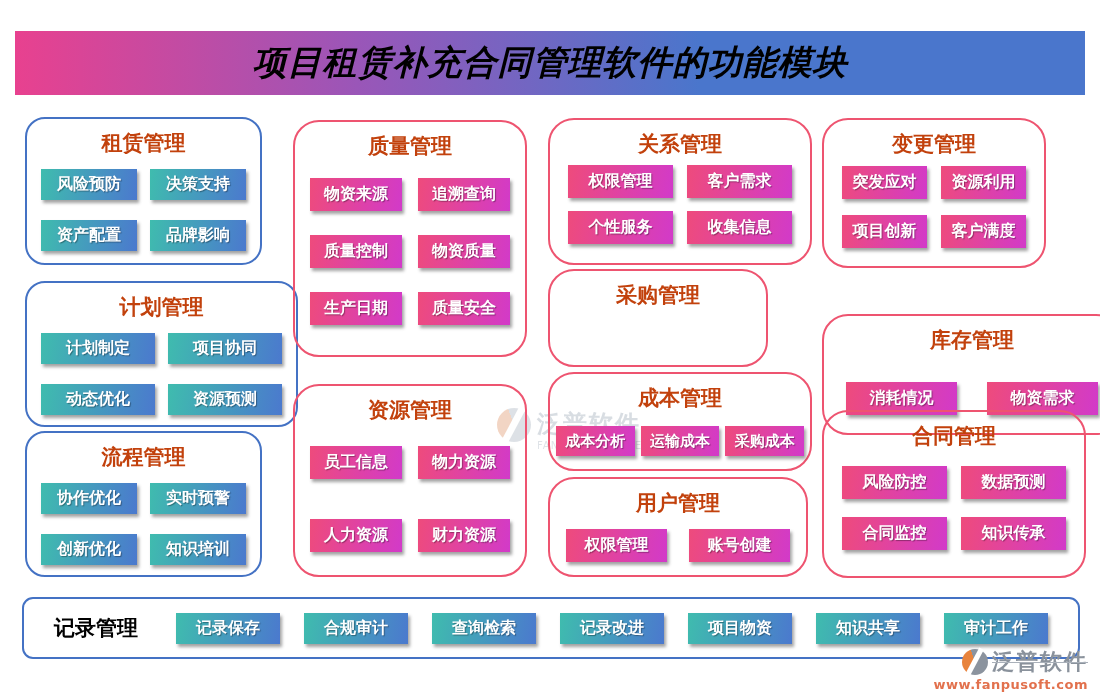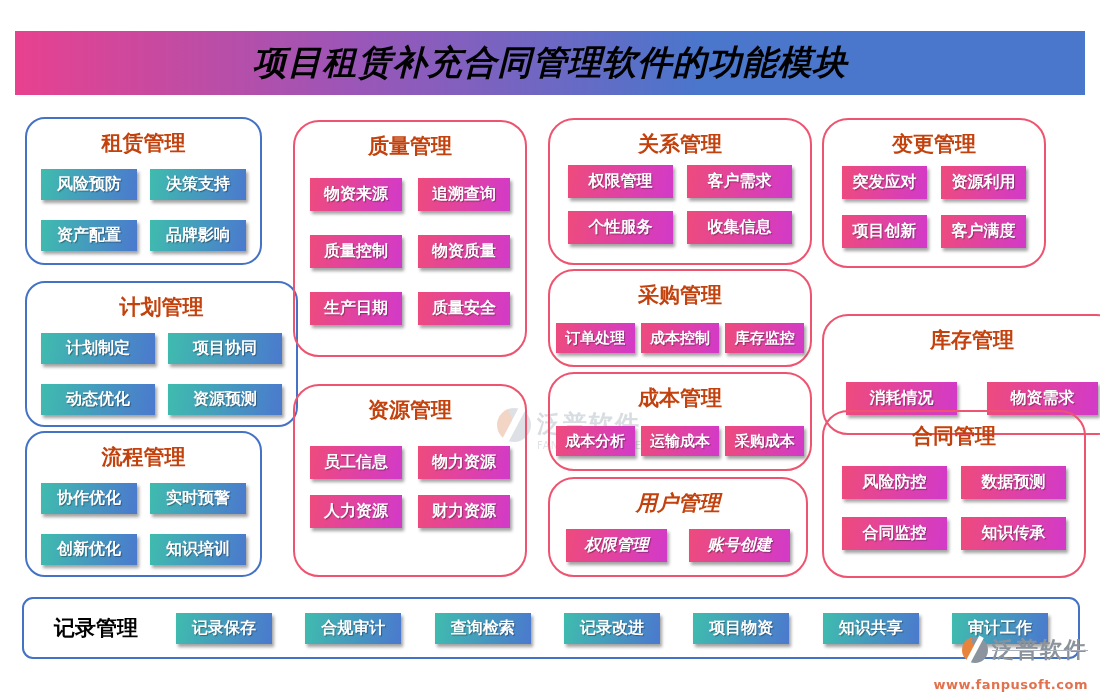--- a/index.html
+++ b/index.html
@@ -30,58 +30,58 @@
   .row3{grid-template-columns:repeat(3,1fr);gap:6px;padding:14px 6px 0;}
   .row3 .btn{font-size:15px;height:30px;}
   .row2-single{grid-template-columns:1fr 1fr;}
   
   #box-lease    {left:25px; top:117px; width:237px; height:148px;}
   #box-plan     {left:25px; top:281px; width:273px; height:146px;}
   #box-process  {left:25px; top:431px; width:237px; height:146px;}
   #box-quality  {left:293px;top:120px; width:234px; height:237px;}
   #box-resource {left:293px;top:384px; width:234px; height:193px;}
   #box-relation {left:548px;top:118px; width:264px; height:147px;}
-  #box-purchase {left:548px;top:269px; width:264px; height:98px;}
+  #box-purchase {left:548px;top:269px; width:220px; height:98px;}
   #box-cost     {left:548px;top:372px; width:264px; height:99px;}
-  #box-user     {left:548px;top:477px; width:260px; height:100px;font-style:italic;}
+  #box-user     {left:548px;top:477px; width:260px; height:100px;}
   #box-change   {left:822px;top:118px; width:224px; height:150px;}
   #box-inventory{left:822px;top:277px; width:300px; height:121px;margin-top:37px;}
   #box-contract {left:822px;top:410px; width:264px; height:168px;}
   
   #box-quality  .btn-grid{gap:24px 16px;padding:18px 15px 0;}
-  #box-resource .btn-grid{gap:16px 16px;padding:22px 15px 16px;}
+  #box-resource .btn-grid{gap:40px 16px;padding:22px 15px 16px;}
   #box-relation .btn-grid{gap:13px 14px;padding:7px 18px 0;}
   #box-change   .btn-grid{gap:16px 14px;padding:8px 18px 0;}
   #box-inventory .btn-grid{gap:0 30px;padding:28px 22px 0;}
   #box-user     .btn-grid{gap:0 22px;padding:12px 16px 0;}
   #box-contract .btn-grid{gap:18px 14px;padding:16px 18px 0;}
   
   #bottom-bar{
     position:absolute;left:22px;top:597px;width:1058px;height:62px;box-sizing:border-box;
     border:2px solid var(--blue-border,#4472c4);border-radius:11px;
     display:flex;align-items:center;padding:0 30px;
   }
   .bar-title{font-size:21px;font-weight:800;color:#000;margin-right:38px;white-space:nowrap;}
   .bar-buttons{flex:1;display:flex;justify-content:space-between;align-items:center;}
-  .bar-buttons .btn{width:96px;height:31px;font-family:Liberation Mono, monospace;}
+  .bar-buttons .btn{width:104px;height:31px;font-family:Liberation Mono, monospace;}
   
   .wm-center{position:absolute;left:497px;top:408px;display:flex;align-items:flex-start;opacity:.55;}
   .wm-swirl{width:34px;height:34px;border-radius:50%;flex:0 0 auto;margin-right:6px;
     background:conic-gradient(from 220deg,#e9b394 0 120deg,#c3cad2 120deg 360deg);position:relative;}
   .wm-swirl:after{content:"";position:absolute;left:13px;top:-2px;width:7px;height:38px;background:#fff;transform:rotate(28deg);}
   .wm-textcol{display:flex;flex-direction:column;}
   .wm-brand{font-size:24px;font-weight:800;color:#b9c2cc;letter-spacing:2px;white-space:nowrap;}
   .wm-sub{font-size:10px;color:#c6cdd5;letter-spacing:1px;white-space:nowrap;}
   .brand-footer{position:absolute;right:12px;bottom:8px;text-align:right;}
   .bf-row{display:flex;align-items:center;justify-content:flex-end;}
   .bf-swirl{width:26px;height:26px;border-radius:50%;margin-right:4px;flex:0 0 auto;
     background:conic-gradient(from 220deg,#e8833c 0 120deg,#8b939e 120deg 360deg);position:relative;}
   .bf-swirl:after{content:"";position:absolute;left:10px;top:-2px;width:5px;height:30px;background:#fff;transform:rotate(28deg);}
   .bf-brand{font-size:22px;font-weight:800;color:#8a929c;letter-spacing:2px;text-decoration:line-through;text-decoration-thickness:1px;text-decoration-color:#aab1ba;white-space:nowrap;}
-  .bf-url{font-size:13px;font-weight:700;color:#e2714d;letter-spacing:.5px;margin-top:12px;white-space:nowrap;}
+  .bf-url{font-size:13px;font-weight:700;color:#e2714d;letter-spacing:.5px;margin-top:0;white-space:nowrap;}
 </style>
 </head>
 <body>
 
 <div class="wm-center">
   <span class="wm-swirl"></span>
   <span class="wm-textcol">
     <span class="wm-brand">泛普软件</span>
     <span class="wm-sub">FANPU SOFTWARE</span>
   </span>
@@ -148,25 +148,20 @@
   <div class="btn-grid">
     <div class="btn pink">权限管理</div>
     <div class="btn pink">客户需求</div>
     <div class="btn pink">个性服务</div>
     <div class="btn pink">收集信息</div>
   </div>
 </div>
 
 <div class="box pink" id="box-purchase">
   <div class="box-title">采购管理</div>
-  <div class="btn-grid row3">
-    <div class="btn pink">订单处理</div>
-    <div class="btn pink">成本控制</div>
-    <div class="btn pink">库存监控</div>
-  </div>
 </div>
 
 <div class="box pink" id="box-cost">
   <div class="box-title">成本管理</div>
   <div class="btn-grid row3">
     <div class="btn pink">成本分析</div>
     <div class="btn pink">运输成本</div>
     <div class="btn pink">采购成本</div>
   </div>
 </div>

